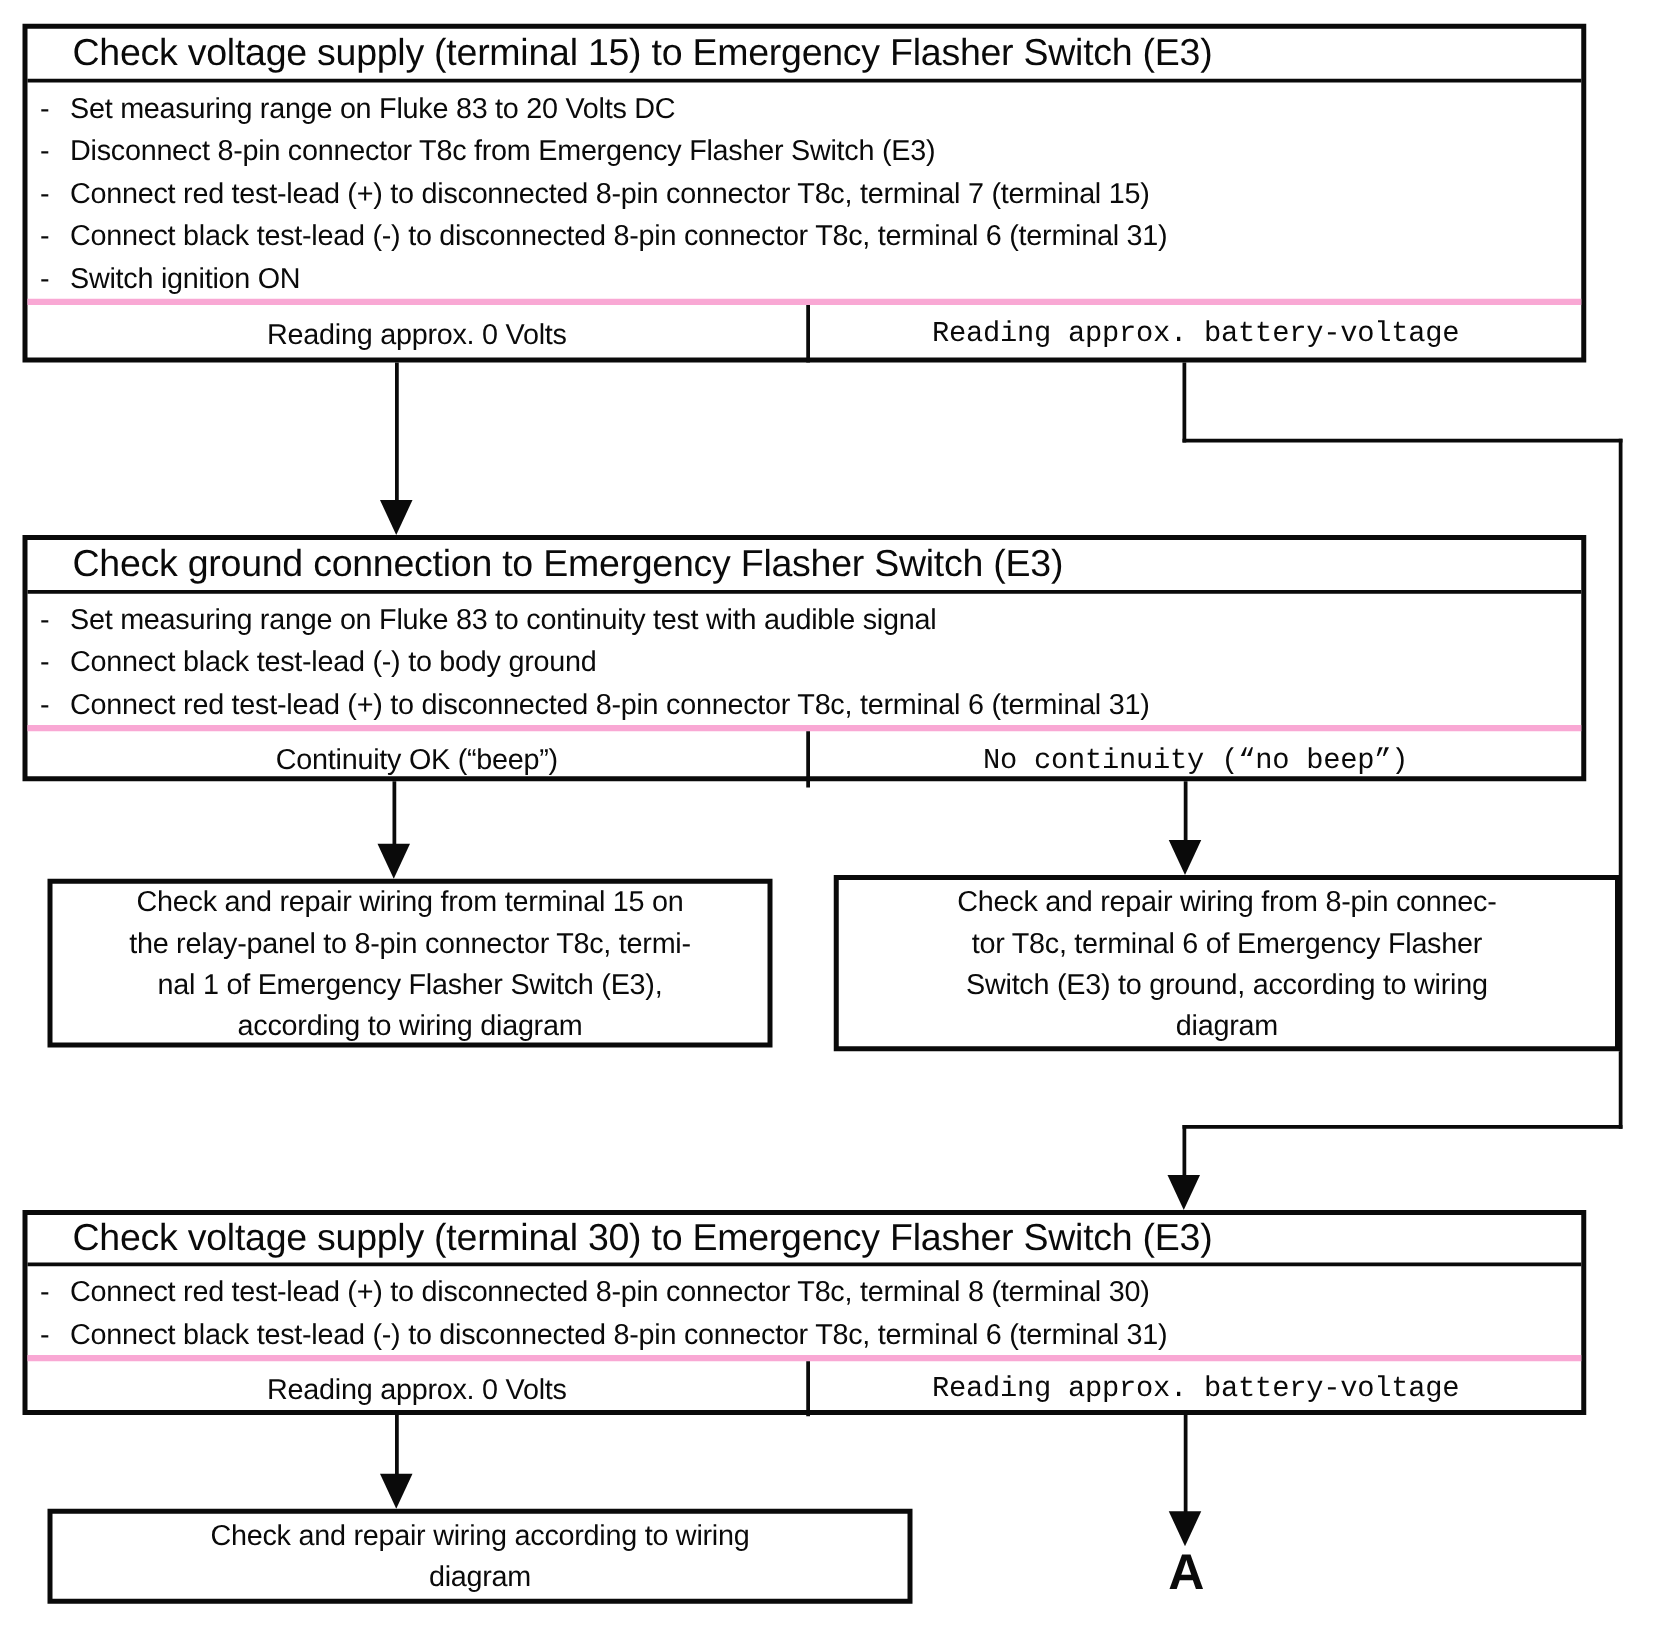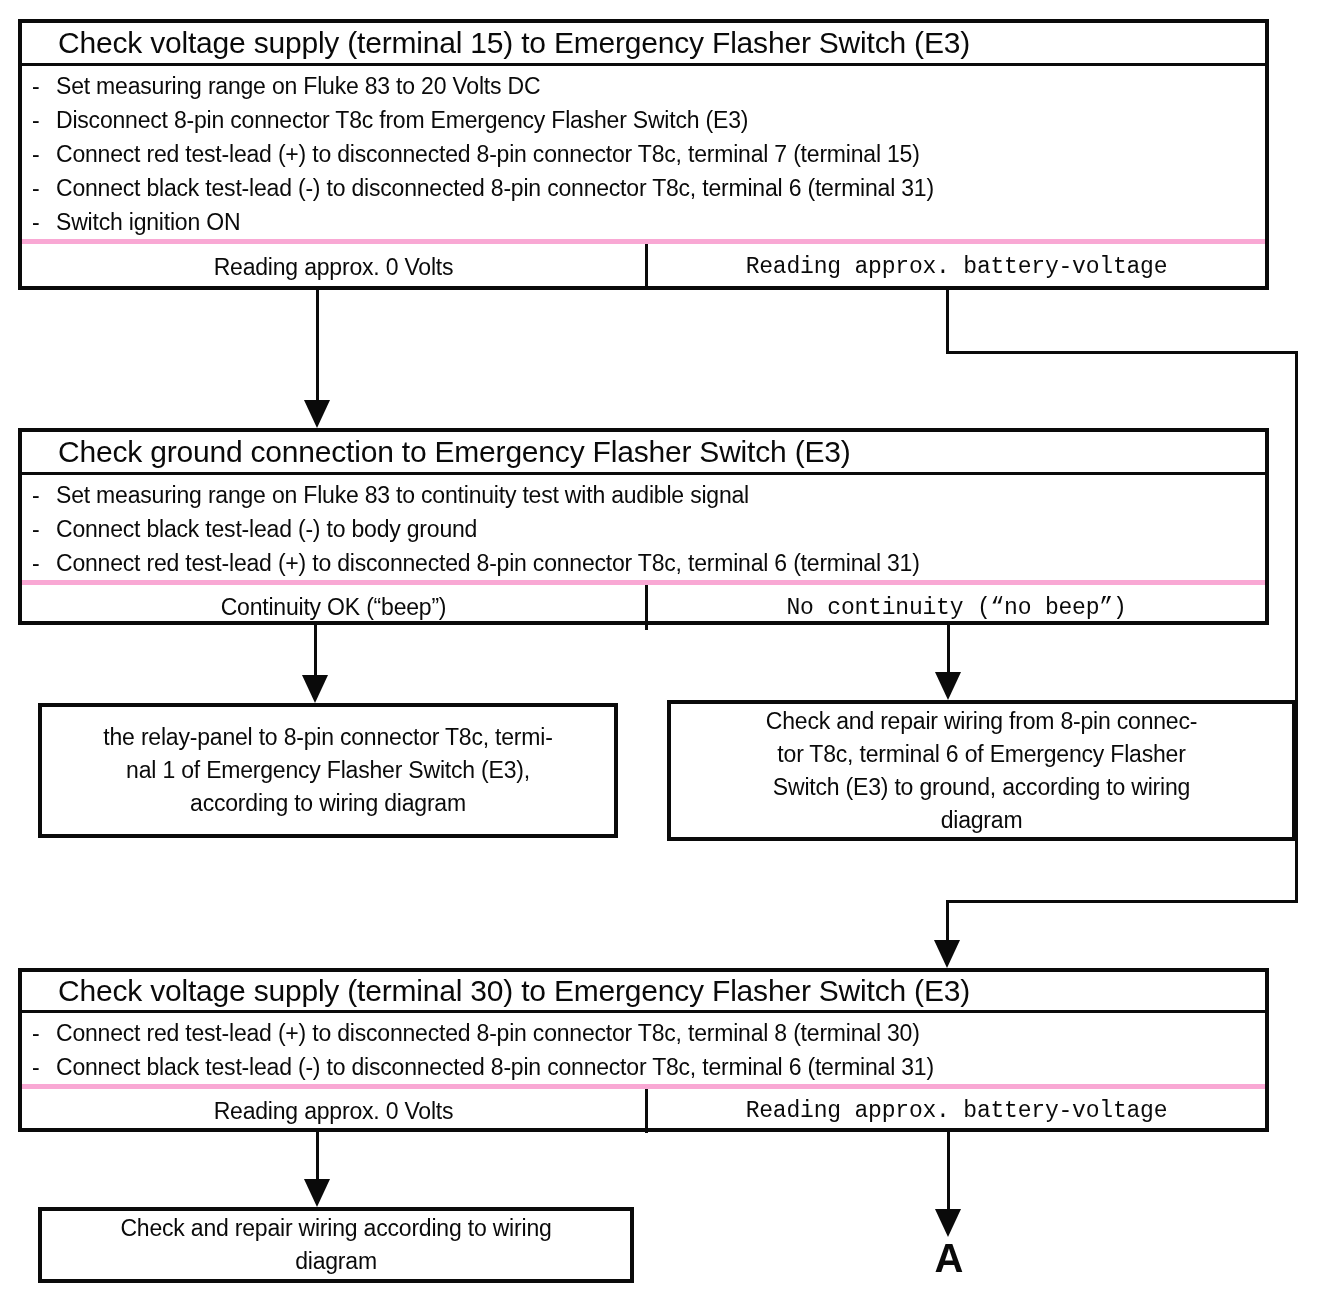--- a/index.html
+++ b/index.html
@@ -42,21 +42,21 @@
   #box-check30 .title{height:38px;}
   #box-check30 .readings{height:44px;}
   
   .resultbox{
     position:absolute;box-sizing:border-box;border:4px solid #0a0a0a;background:#ffffff;
     display:flex;flex-direction:column;justify-content:center;align-items:center;
     text-align:center;font-size:23px;line-height:33px;letter-spacing:-0.2px;
   }
   #box-repair-term15{left:38px;top:703px;width:580px;height:135px;}
   #box-repair-ground{left:667px;top:700px;width:629px;height:141px;}
-  #box-repair-wiring{left:38px;top:1207px;width:596px;height:76px;}
+  #box-repair-wiring{left:38px;top:1207px;width:692px;height:76px;}
   
   .seg{position:absolute;background:#0a0a0a;}
   .arrowhead{
     position:absolute;width:0;height:0;
     border-left:13px solid transparent;border-right:13px solid transparent;
     border-top:28px solid #0a0a0a;
   }
   #a1-shaft{left:316px;top:290px;width:3px;height:112px;}
   #a1-head{left:304px;top:400px;}
   #p2-v1{left:946px;top:290px;width:3px;height:64px;}
@@ -145,20 +145,21 @@
       <div class="cell right">No continuity (“no beep”)</div>
     </div>
   </div>
 
   <div class="seg" id="a3-shaft"></div>
   <div class="arrowhead" id="a3-head"></div>
   <div class="seg" id="a4-shaft"></div>
   <div class="arrowhead" id="a4-head"></div>
 
   <div class="resultbox" id="box-repair-term15">
+      <div>Check and repair wiring from terminal 15 on</div>
       <div>the relay-panel to 8-pin connector T8c, termi-</div>
       <div>nal 1 of Emergency Flasher Switch (E3),</div>
       <div>according to wiring diagram</div>
     </div>
 
   <div class="resultbox" id="box-repair-ground">
       <div>Check and repair wiring from 8-pin connec-</div>
       <div>tor T8c, terminal 6 of Emergency Flasher</div>
       <div>Switch (E3) to ground, according to wiring</div>
       <div>diagram</div>

